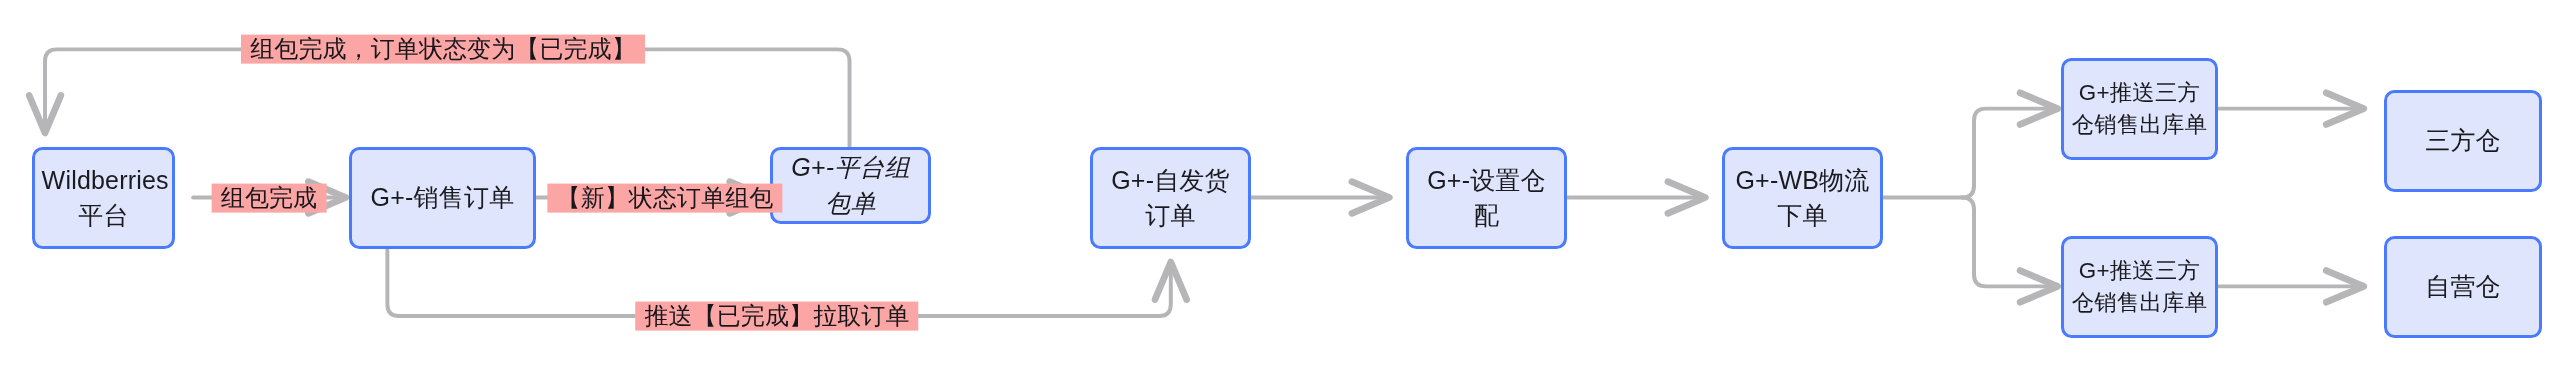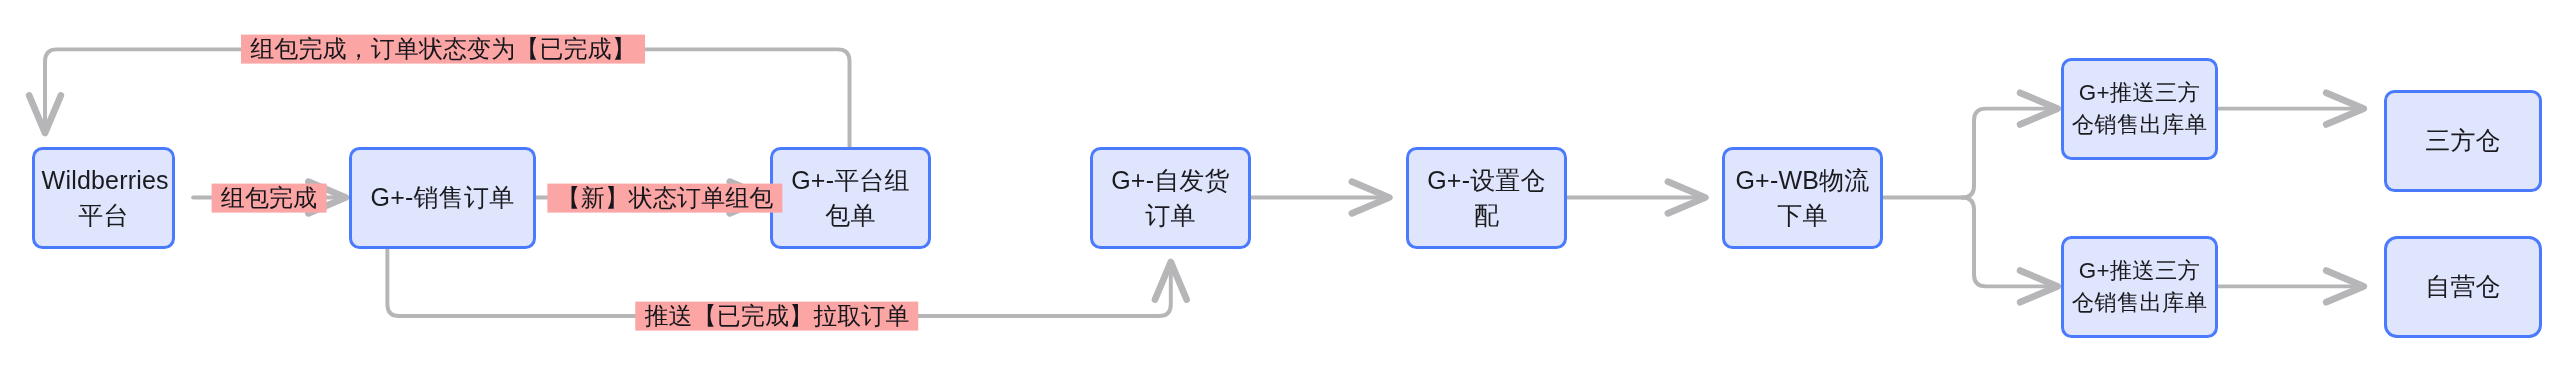--- a/index.html
+++ b/index.html
@@ -94,21 +94,21 @@
   </svg>
 
   <div class="node" style="left:32px; top:147px; width:143px; height:102px;">
     <span class="node-label">Wildberries平台</span>
   </div>
 
   <div class="node" style="left:349px; top:147px; width:187px; height:102px;">
     <span class="node-label">G+-销售订单</span>
   </div>
 
-  <div class="node" style="left:770px; top:147px; width:161px; height:102px;">
+  <div class="node" style="left:770px; top:147px; width:161px; height:77px;font-style:italic;">
     <span class="node-label">G+-平台组包单</span>
   </div>
 
   <div class="node" style="left:1090px; top:147px; width:161px; height:102px;">
     <span class="node-label">G+-自发货订单</span>
   </div>
 
   <div class="node" style="left:1722px; top:147px; width:161px; height:102px;">
     <span class="node-label">G+-WB物流下单</span>
   </div>
@@ -122,21 +122,21 @@
   </div>
 
   <div class="node" style="left:2061px; top:236px; width:157px; height:102px; font-size:22.4px;">
     <span class="node-label">G+推送三方仓销售出库单</span>
   </div>
 
   <div class="node" style="left:2384px; top:58px; width:158px; height:102px;margin-top:32px;">
     <span class="node-label">三方仓</span>
   </div>
 
-  <div class="node" style="left:2384px; top:236px; width:158px; height:102px;border-radius:13px;">
+  <div class="node" style="left:2384px; top:236px; width:158px; height:102px;">
     <span class="node-label">自营仓</span>
   </div>
 
   <div class="edge-label" style="left:269px; top:198px;">组包完成</div>
 
   <div class="edge-label" style="left:665px; top:198px;font-family:Liberation Serif, serif;">【新】状态订单组包</div>
 
   <div class="edge-label" style="left:443px; top:49px;">组包完成，订单状态变为【已完成】</div>
 
   <div class="edge-label" style="left:777px; top:316px;">推送【已完成】拉取订单</div>

